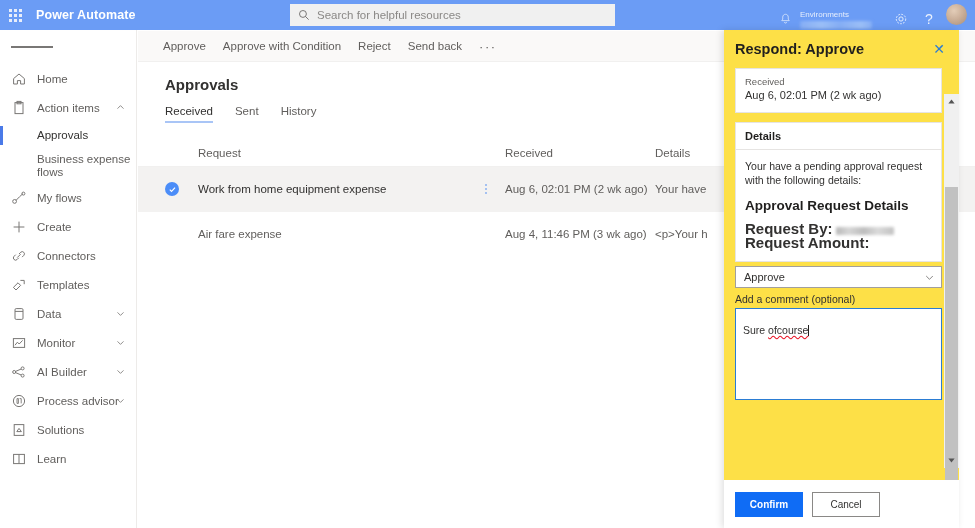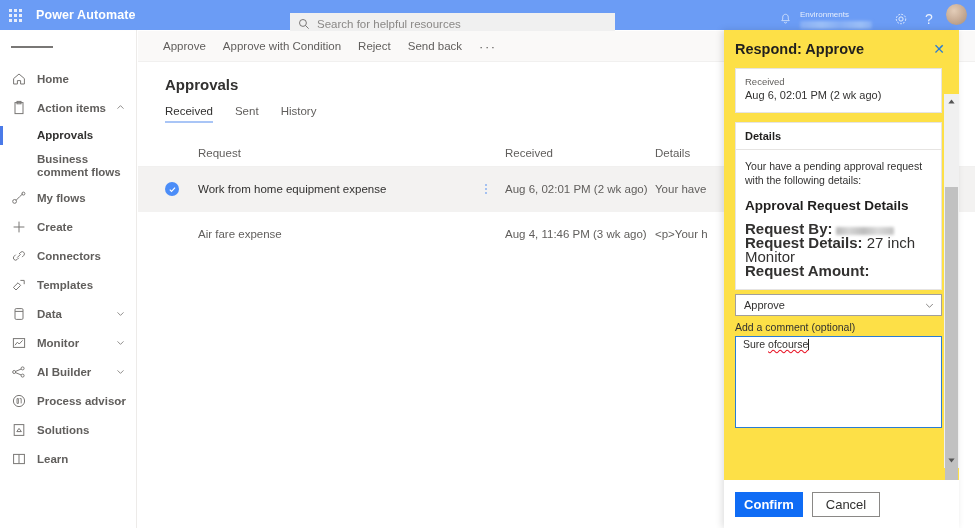--- a/index.html
+++ b/index.html
@@ -24,21 +24,21 @@
   .waffle-grid {
     display: grid; grid-template-columns: repeat(3, 3px); grid-template-rows: repeat(3, 3px);
     gap: 2px;
   }
   .waffle-grid i { background: #e8eefb; width: 3px; height: 3px; display: block; }
   .brand {
     color: #ffffff; font-size: 12.5px; font-weight: bold; margin-left: 6px;
     letter-spacing: .1px; white-space: nowrap;
   }
   .search-wrap {
-    position: absolute; left: 290px; top: 13px; width: 325px; height: 22px;
+    position: absolute; left: 290px; top: 4px; width: 325px; height: 22px;
     background: #f0f0f0; display: flex; align-items: center; padding: 0 8px;
   }
   .search-ico { width: 12px; height: 12px; flex: 0 0 12px; margin-right: 7px; }
   .search-input {
     border: 0; outline: none; background: transparent; width: 100%;
     font-family: "Liberation Sans", sans-serif; font-size: 11.5px; color: #605e5c;
   }
   .search-input::placeholder { color: #8a8886; }
 
   .top-right { position: absolute; right: 0; top: 4px; height: 30px; display: flex; align-items: flex-start; }
@@ -58,21 +58,21 @@
   .help { width: 26px; color: #eaf1fd; font-size: 14px; }
   .avatar {
     width: 21px; height: 21px; border-radius: 50%; margin: 0 8px 0 4px;
     background: radial-gradient(circle at 38% 32%, #e3cdb8 0%, #cbb09a 45%, #a98e78 100%);
     filter: blur(.5px);
   }
 
   
   .leftnav {
     position: absolute; top: 30px; left: 0; width: 137px; height: 498px;
-    background: #ffffff; border-right: 1px solid #edebe9; font-weight: bold;
+    background: #ffffff; border-right: 1px solid #edebe9;
   }
   .hamburger { height: 34px; display: flex; align-items: center; padding-left: 11px; cursor: pointer; }
   .hamburger span { display: block; width: 14px; height: 1.4px; background: #797775; margin: 2px 0; }
   .nav-item {
     height: 29px; display: flex; align-items: center; position: relative;
     cursor: pointer; padding-left: 11px;
   }
   .nav-item .ico { width: 16px; height: 16px; flex: 0 0 16px; margin-right: 10px; }
   .nav-item .lbl { font-size: 11.5px; color: #605e5c; white-space: nowrap; }
   .nav-item .chev { position: absolute; right: 11px; width: 9px; height: 9px; }
@@ -172,38 +172,38 @@
   .dropdown {
     height: 22px; border: 1px solid #a19f9d; background: #ffffff;
     display: flex; align-items: center; justify-content: space-between;
     padding: 0 7px 0 8px; margin: 4px 0 0 0; cursor: pointer;
   }
   .dropdown span { font-size: 11px; color: #323130; }
   .dd-chev { width: 9px; height: 9px; }
   .cmt-label { font-size: 10.5px; color: #323130; margin: 5px 0 3px 0; }
   .textarea {
     border: 1.5px solid #2b7cd3; background: #ffffff; height: 92px;
-    padding: 1px 7px; font-size: 10.5px; color: #323130; cursor: text;
+    padding: 15px 7px; font-size: 10.5px; color: #323130; cursor: text;
     position: relative;
   }
   .sq {
     text-decoration: underline; text-decoration-color: #e81123;
     text-decoration-style: wavy; text-decoration-skip-ink: none;
   }
   .caret {
     display: inline-block; width: 1px; height: 11px; background: #201f1e;
     vertical-align: -2px; margin-left: 0px;
   }
 
   .panel-foot {
     height: 48px; display: flex; align-items: center; gap: 9px;
     padding-left: 11px; background: #ffffff;
   }
   .btn {
-    height: 25px; min-width: 68px; font-size: 13px; cursor: pointer;
+    height: 25px; min-width: 68px; font-size: 10px; cursor: pointer;
     font-family: "Liberation Sans", sans-serif; display: flex;
     align-items: center; justify-content: center;
   }
   .btn-primary { background: #0f6cf5; color: #ffffff; border: 1px solid #0f6cf5; font-weight: bold; }
   .btn-default { background: #ffffff; color: #323130; border: 1px solid #8a8886; }
 
   
   .vscroll {
     position: absolute; right: 0; top: 32px; width: 15px; bottom: 12px;
     background: #f0f0f0;
@@ -293,21 +293,21 @@
       <svg class="chev" viewBox="0 0 12 12">
         <polyline points="2,7.5 6,3.5 10,7.5" fill="none" stroke="#797775" stroke-width="1.1"></polyline>
       </svg>
     </div>
 
     <div class="nav-item nav-sub selected">
       <span class="lbl">Approvals</span>
     </div>
 
     <div class="nav-item nav-sub two-line">
-      <span class="lbl">Business comment flows</span>
+      <span class="lbl">Business expense flows</span>
     </div>
 
     <div class="nav-item">
       <svg class="ico" viewBox="0 0 16 16">
         <circle cx="3.6" cy="11.4" r="1.9" fill="none" stroke="#797775" stroke-width="1"></circle>
         <path d="M5.2 10.2c2.4-2.4 4.2-4.6 6.8-6.6" fill="none" stroke="#797775" stroke-width="1"></path>
         <circle cx="12.4" cy="3.6" r="1.5" fill="none" stroke="#797775" stroke-width="1"></circle>
       </svg>
       <span class="lbl">My flows</span>
     </div>
@@ -472,24 +472,20 @@
         <div>
           <div class="card-head">Details</div>
           <div class="card-content">
             <div class="p-txt">Your have a pending approval request with the following details:</div>
             <div class="h-details">Approval Request Details</div>
 
             <div class="kv">
               <b>Request By:</b><span class="redact"></span>
             </div>
             <div class="kv">
-              <b>Request Details:</b>
-              <span>27 inch Monitor</span>
-            </div>
-            <div class="kv">
               <b>Request Amount:</b>
               <span></span>
             </div>
           </div>
         </div>
 
         <div class="dropdown">
           <span>Approve</span>
           <svg class="dd-chev" viewBox="0 0 12 12">
             <polyline points="1.6,4 6,8.4 10.4,4" fill="none" stroke="#605e5c" stroke-width="1"></polyline>

